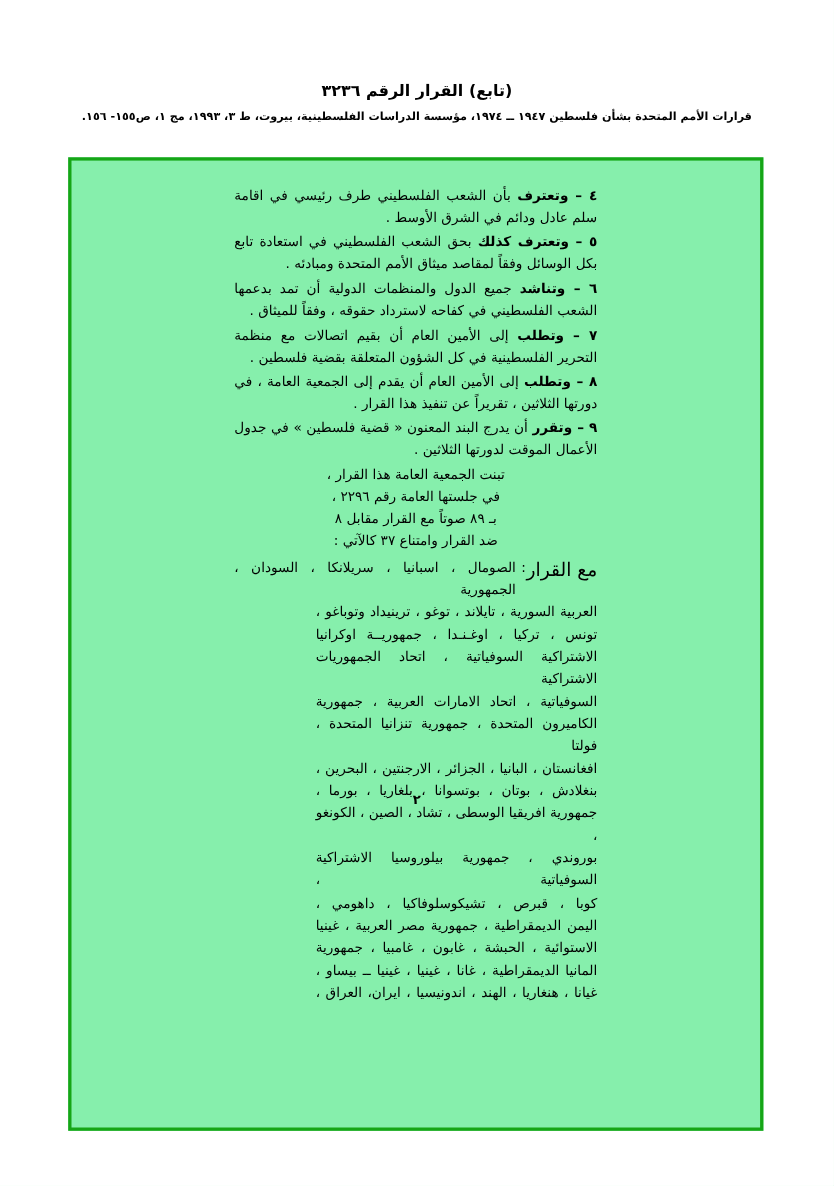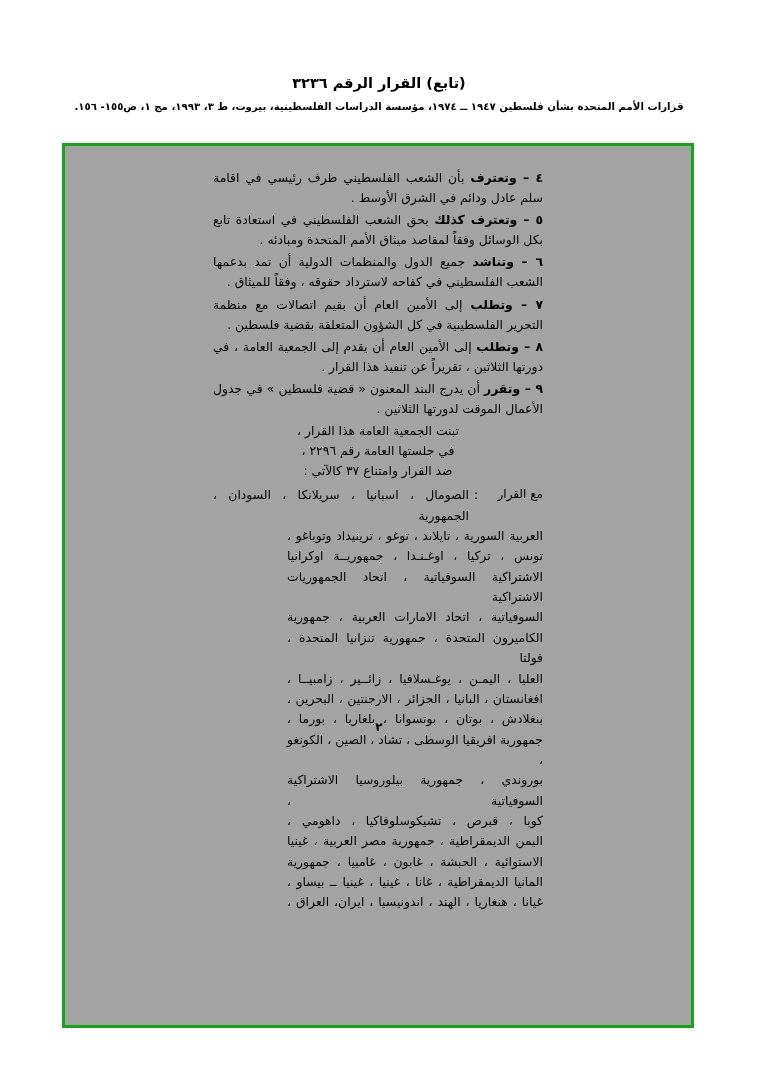--- a/index.html
+++ b/index.html
@@ -43,21 +43,21 @@
     line-height: 1.3;
   }
   .frame {
     position: absolute;
     top: 143px;
     left: 62px;
     width: 632px;
     height: 885px;
     border: 3px solid #16a516;
     box-sizing: border-box;
-    background: #a3a3a3;
+    background: #86efac;
   }
   .content {
     position: absolute;
     top: 22px;
     left: 0;
     right: 0;
     padding: 0 30px;
     box-sizing: border-box;
     direction: rtl;
   }
@@ -94,21 +94,21 @@
   .list-head {
     display: flex;
     flex-direction: row;
     gap: 0;
     align-items: flex-start;
   }
   .list-label {
     width: 60px;
     flex: 0 0 60px;
     text-align: right;
-    font-size: 12px;
+    font-size: 17px;
     white-space: nowrap;
   }
   .list-colon {
     width: 14px;
     flex: 0 0 14px;
     text-align: center;
   }
   .list-first {
     flex: 1 1 auto;
     text-align: justify;
@@ -162,36 +162,36 @@
       <p class="clause">
         <span class="lead">٨ – وتطلب</span><span> إلى الأمين العام أن يقدم إلى الجمعية العامة ، في دورتها الثلاثين ، تقريراً عن تنفيذ هذا القرار .</span>
       </p>
       <p class="clause">
         <span class="lead">٩ – وتقرر</span><span> أن يدرج البند المعنون « قضية فلسطين » في جدول الأعمال الموقت لدورتها الثلاثين .</span>
       </p>
 
       <div class="vote-block">
         <div class="vote-line">تبنت الجمعية العامة هذا القرار ،</div>
         <div class="vote-line">في جلستها العامة رقم ٢٢٩٦ ،</div>
+        <div class="vote-line">بـ ٨٩ صوتاً مع القرار مقابل ٨</div>
         <div class="vote-line">ضد القرار وامتناع ٣٧ كالآتي :</div>
       </div>
 
       <div class="list-block">
         <div class="list-head">
           <div class="list-label">مع القرار</div>
           <div class="list-colon">:</div>
           <div class="list-first">الصومال ، اسبانيا ، سريلانكا ، السودان ، الجمهورية</div>
         </div>
         <div class="list-rest">
           <p>العربية السورية ، تايلاند ، توغو ، ترينيداد وتوباغو ،</p>
           <p>تونس ، تركيا ، اوغـنـدا ، جمهوريــة اوكرانيا</p>
           <p>الاشتراكية السوفياتية ، اتحاد الجمهوريات الاشتراكية</p>
           <p>السوفياتية ، اتحاد الامارات العربية ، جمهورية</p>
           <p>الكاميرون المتحدة ، جمهورية تنزانيا المتحدة ، فولتا</p>
-          <p>العليا ، اليمـن ، يوغـسلافيا ، زائــير ، زامبيــا ،</p>
           <p>افغانستان ، البانيا ، الجزائر ، الارجنتين ، البحرين ،</p>
           <p>بنغلادش ، بوتان ، بوتسوانا ، بلغاريا ، بورما ،</p>
           <p>جمهورية افريقيا الوسطى ، تشاد ، الصين ، الكونغو ،</p>
           <p>بوروندي ، جمهورية بيلوروسيا الاشتراكية السوفياتية ،</p>
           <p>كوبا ، قبرص ، تشيكوسلوفاكيا ، داهومي ،</p>
           <p>اليمن الديمقراطية ، جمهورية مصر العربية ، غينيا</p>
           <p>الاستوائية ، الحبشة ، غابون ، غامبيا ، جمهورية</p>
           <p>المانيا الديمقراطية ، غانا ، غينيا ، غينيا ــ بيساو ،</p>
           <p>غيانا ، هنغاريا ، الهند ، اندونيسيا ، ايران، العراق ،</p>
         </div>

